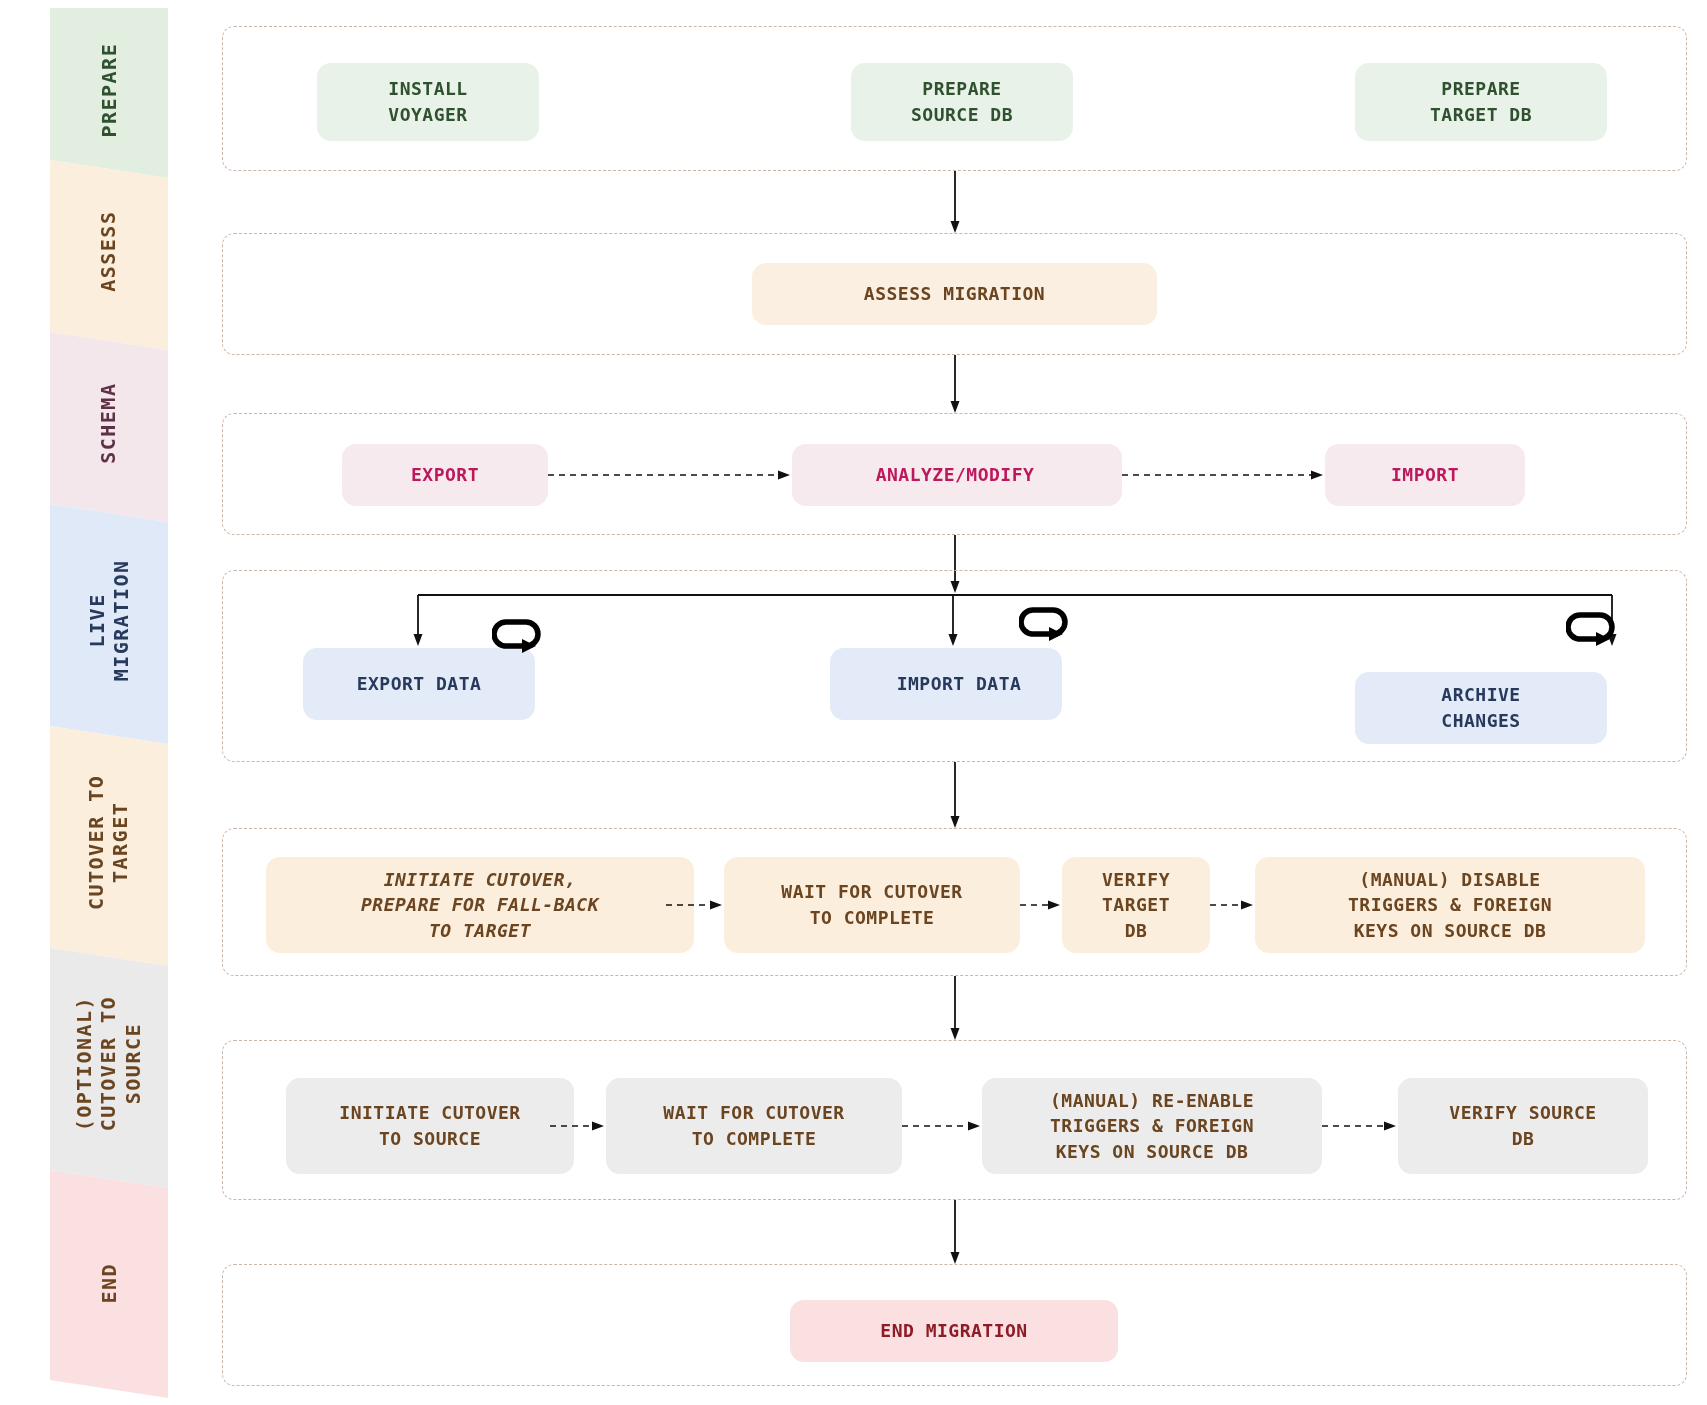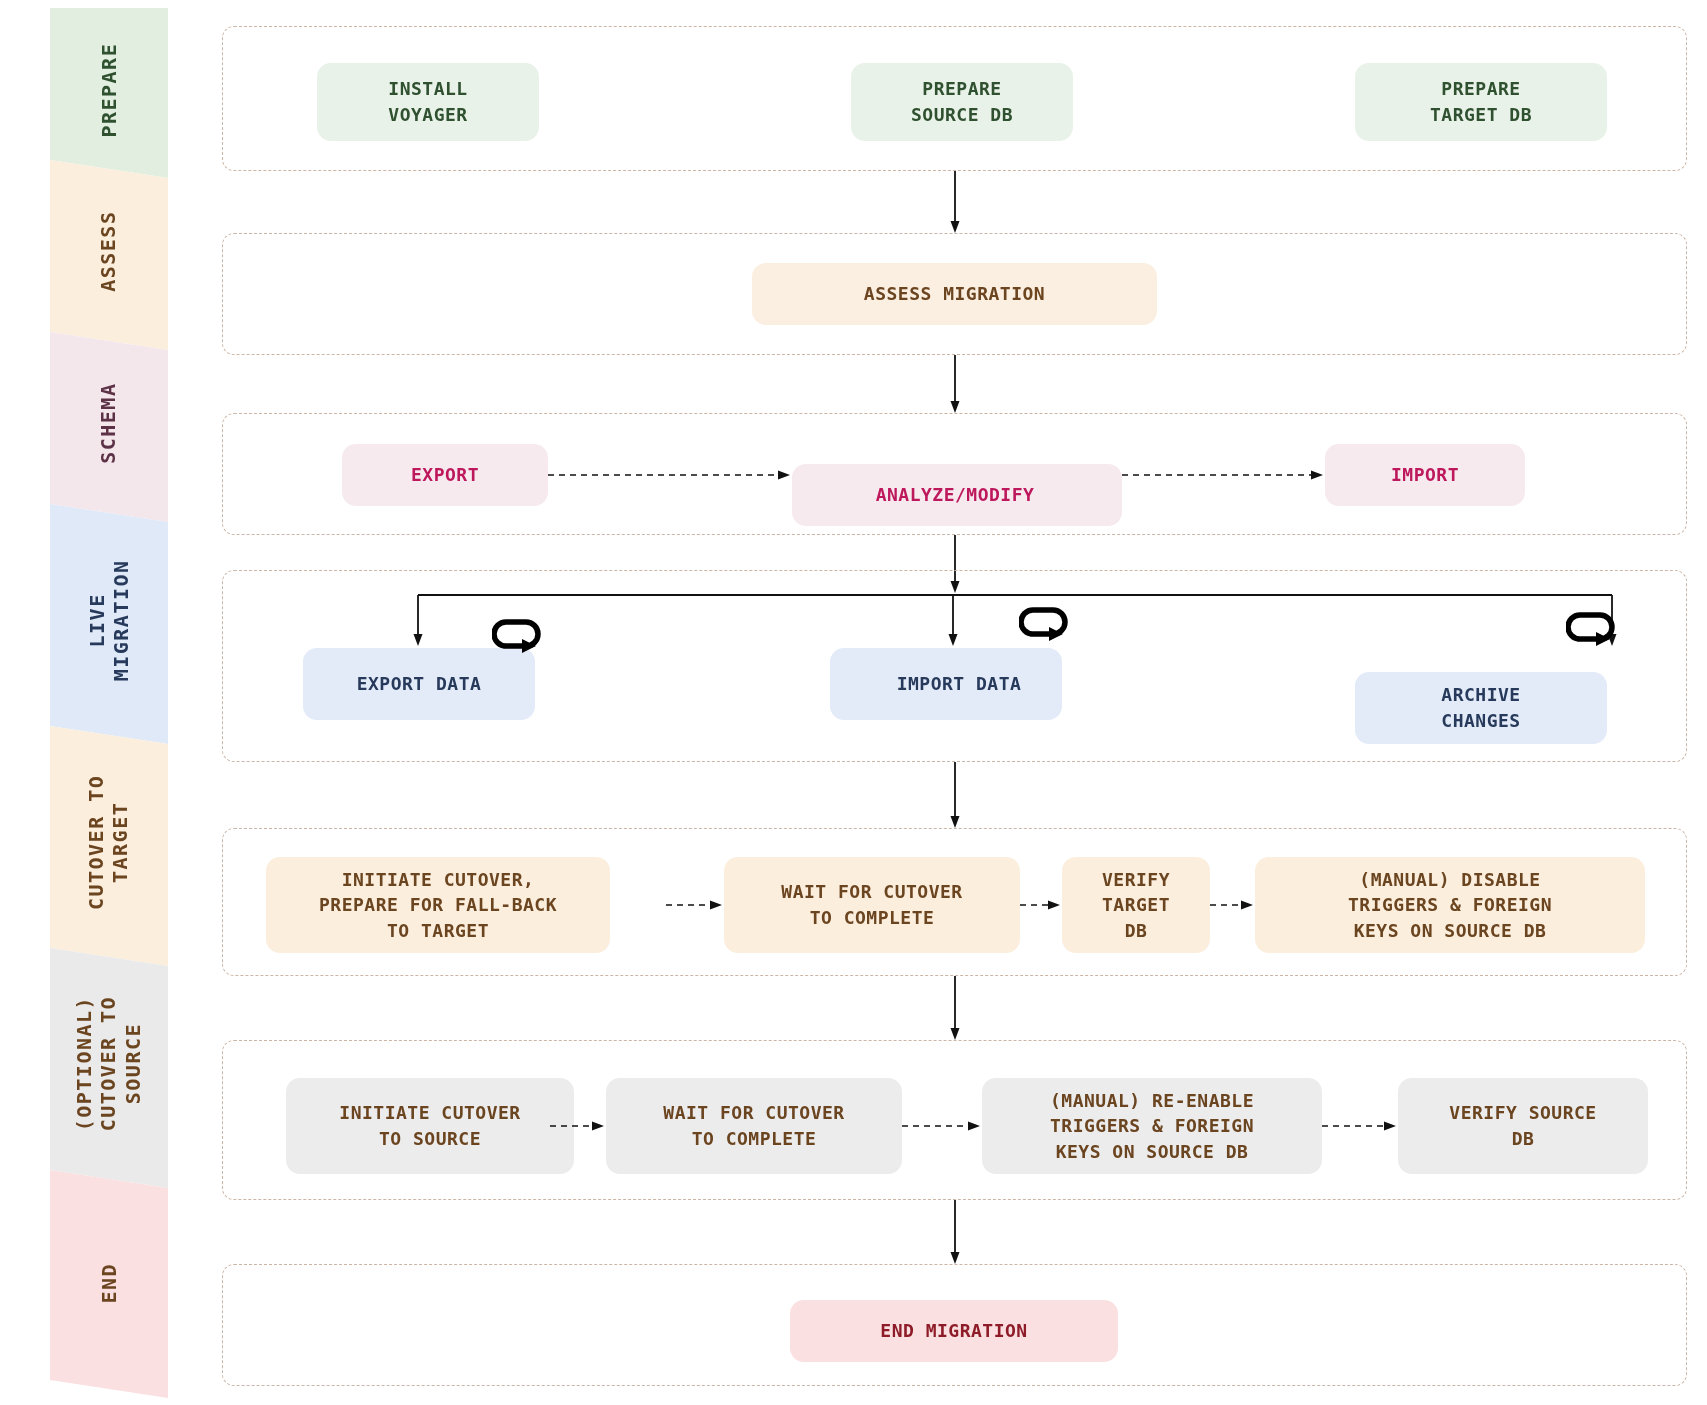--- a/index.html
+++ b/index.html
@@ -129,21 +129,21 @@
   <div class="stage" style="left:222px;top:233px;width:1465px;height:122px;"></div>
   <div class="node n-assess" style="left:752px;top:263px;width:405px;height:62px;">ASSESS MIGRATION</div>
 
   <svg class="conn" style="left:940px;top:355px;width:30px;height:60px;" width="30" height="60">
     <line x1="15" y1="0" x2="15" y2="48" stroke="#111" stroke-width="1.8"></line>
     <polygon points="15,58 10.5,46 19.5,46" fill="#111"></polygon>
   </svg>
 
   <div class="stage" style="left:222px;top:413px;width:1465px;height:122px;"></div>
   <div class="node n-schema" style="left:342px;top:444px;width:206px;height:62px;">EXPORT</div>
-  <div class="node n-schema" style="left:792px;top:464px;width:330px;height:62px;padding-left:10px;">ANALYZE/MODIFY</div>
+  <div class="node n-schema" style="left:792px;top:444px;width:330px;height:62px;padding-left:10px;">ANALYZE/MODIFY</div>
   <div class="node n-schema" style="left:1325px;top:444px;width:200px;height:62px;">IMPORT</div>
 
   <svg class="conn" style="left:548px;top:460px;width:244px;height:30px;" width="244" height="30">
     <line x1="0" y1="15" x2="230" y2="15" stroke="#111" stroke-width="1.6" stroke-dasharray="6 5"></line>
     <polygon points="242,15 230,10.5 230,19.5" fill="#111"></polygon>
   </svg>
   <svg class="conn" style="left:1122px;top:460px;width:203px;height:30px;" width="203" height="30">
     <line x1="0" y1="15" x2="189" y2="15" stroke="#111" stroke-width="1.6" stroke-dasharray="6 5"></line>
     <polygon points="201,15 189,10.5 189,19.5" fill="#111"></polygon>
   </svg>
@@ -182,21 +182,21 @@
     <path d="M14 34 A12 12 0 0 1 14 10 L34 10 A12 12 0 0 1 34 34 L12 34" fill="none" stroke="#000" stroke-width="5.5" stroke-linecap="round"></path>
     <polygon points="44,34 30,27 30,41" fill="#000"></polygon>
   </svg>
 
   <svg class="conn" style="left:940px;top:762px;width:30px;height:68px;" width="30" height="68">
     <line x1="15" y1="0" x2="15" y2="56" stroke="#111" stroke-width="1.8"></line>
     <polygon points="15,66 10.5,54 19.5,54" fill="#111"></polygon>
   </svg>
 
   <div class="stage" style="left:222px;top:828px;width:1465px;height:148px;"></div>
-  <div class="node n-cutover" style="left:266px;top:857px;width:344px;height:96px;">INITIATE CUTOVER,
+  <div class="node n-cutover" style="left:266px;top:857px;width:428px;height:96px;font-style:italic;">INITIATE CUTOVER,
 PREPARE FOR FALL-BACK
 TO TARGET</div>
   <div class="node n-cutover" style="left:724px;top:857px;width:296px;height:96px;">WAIT FOR CUTOVER
 TO COMPLETE</div>
   <div class="node n-cutover" style="left:1062px;top:857px;width:148px;height:96px;">VERIFY
 TARGET
 DB</div>
   <div class="node n-cutover" style="left:1255px;top:857px;width:390px;height:96px;">(MANUAL) DISABLE
 TRIGGERS &amp; FOREIGN
 KEYS ON SOURCE DB</div>

